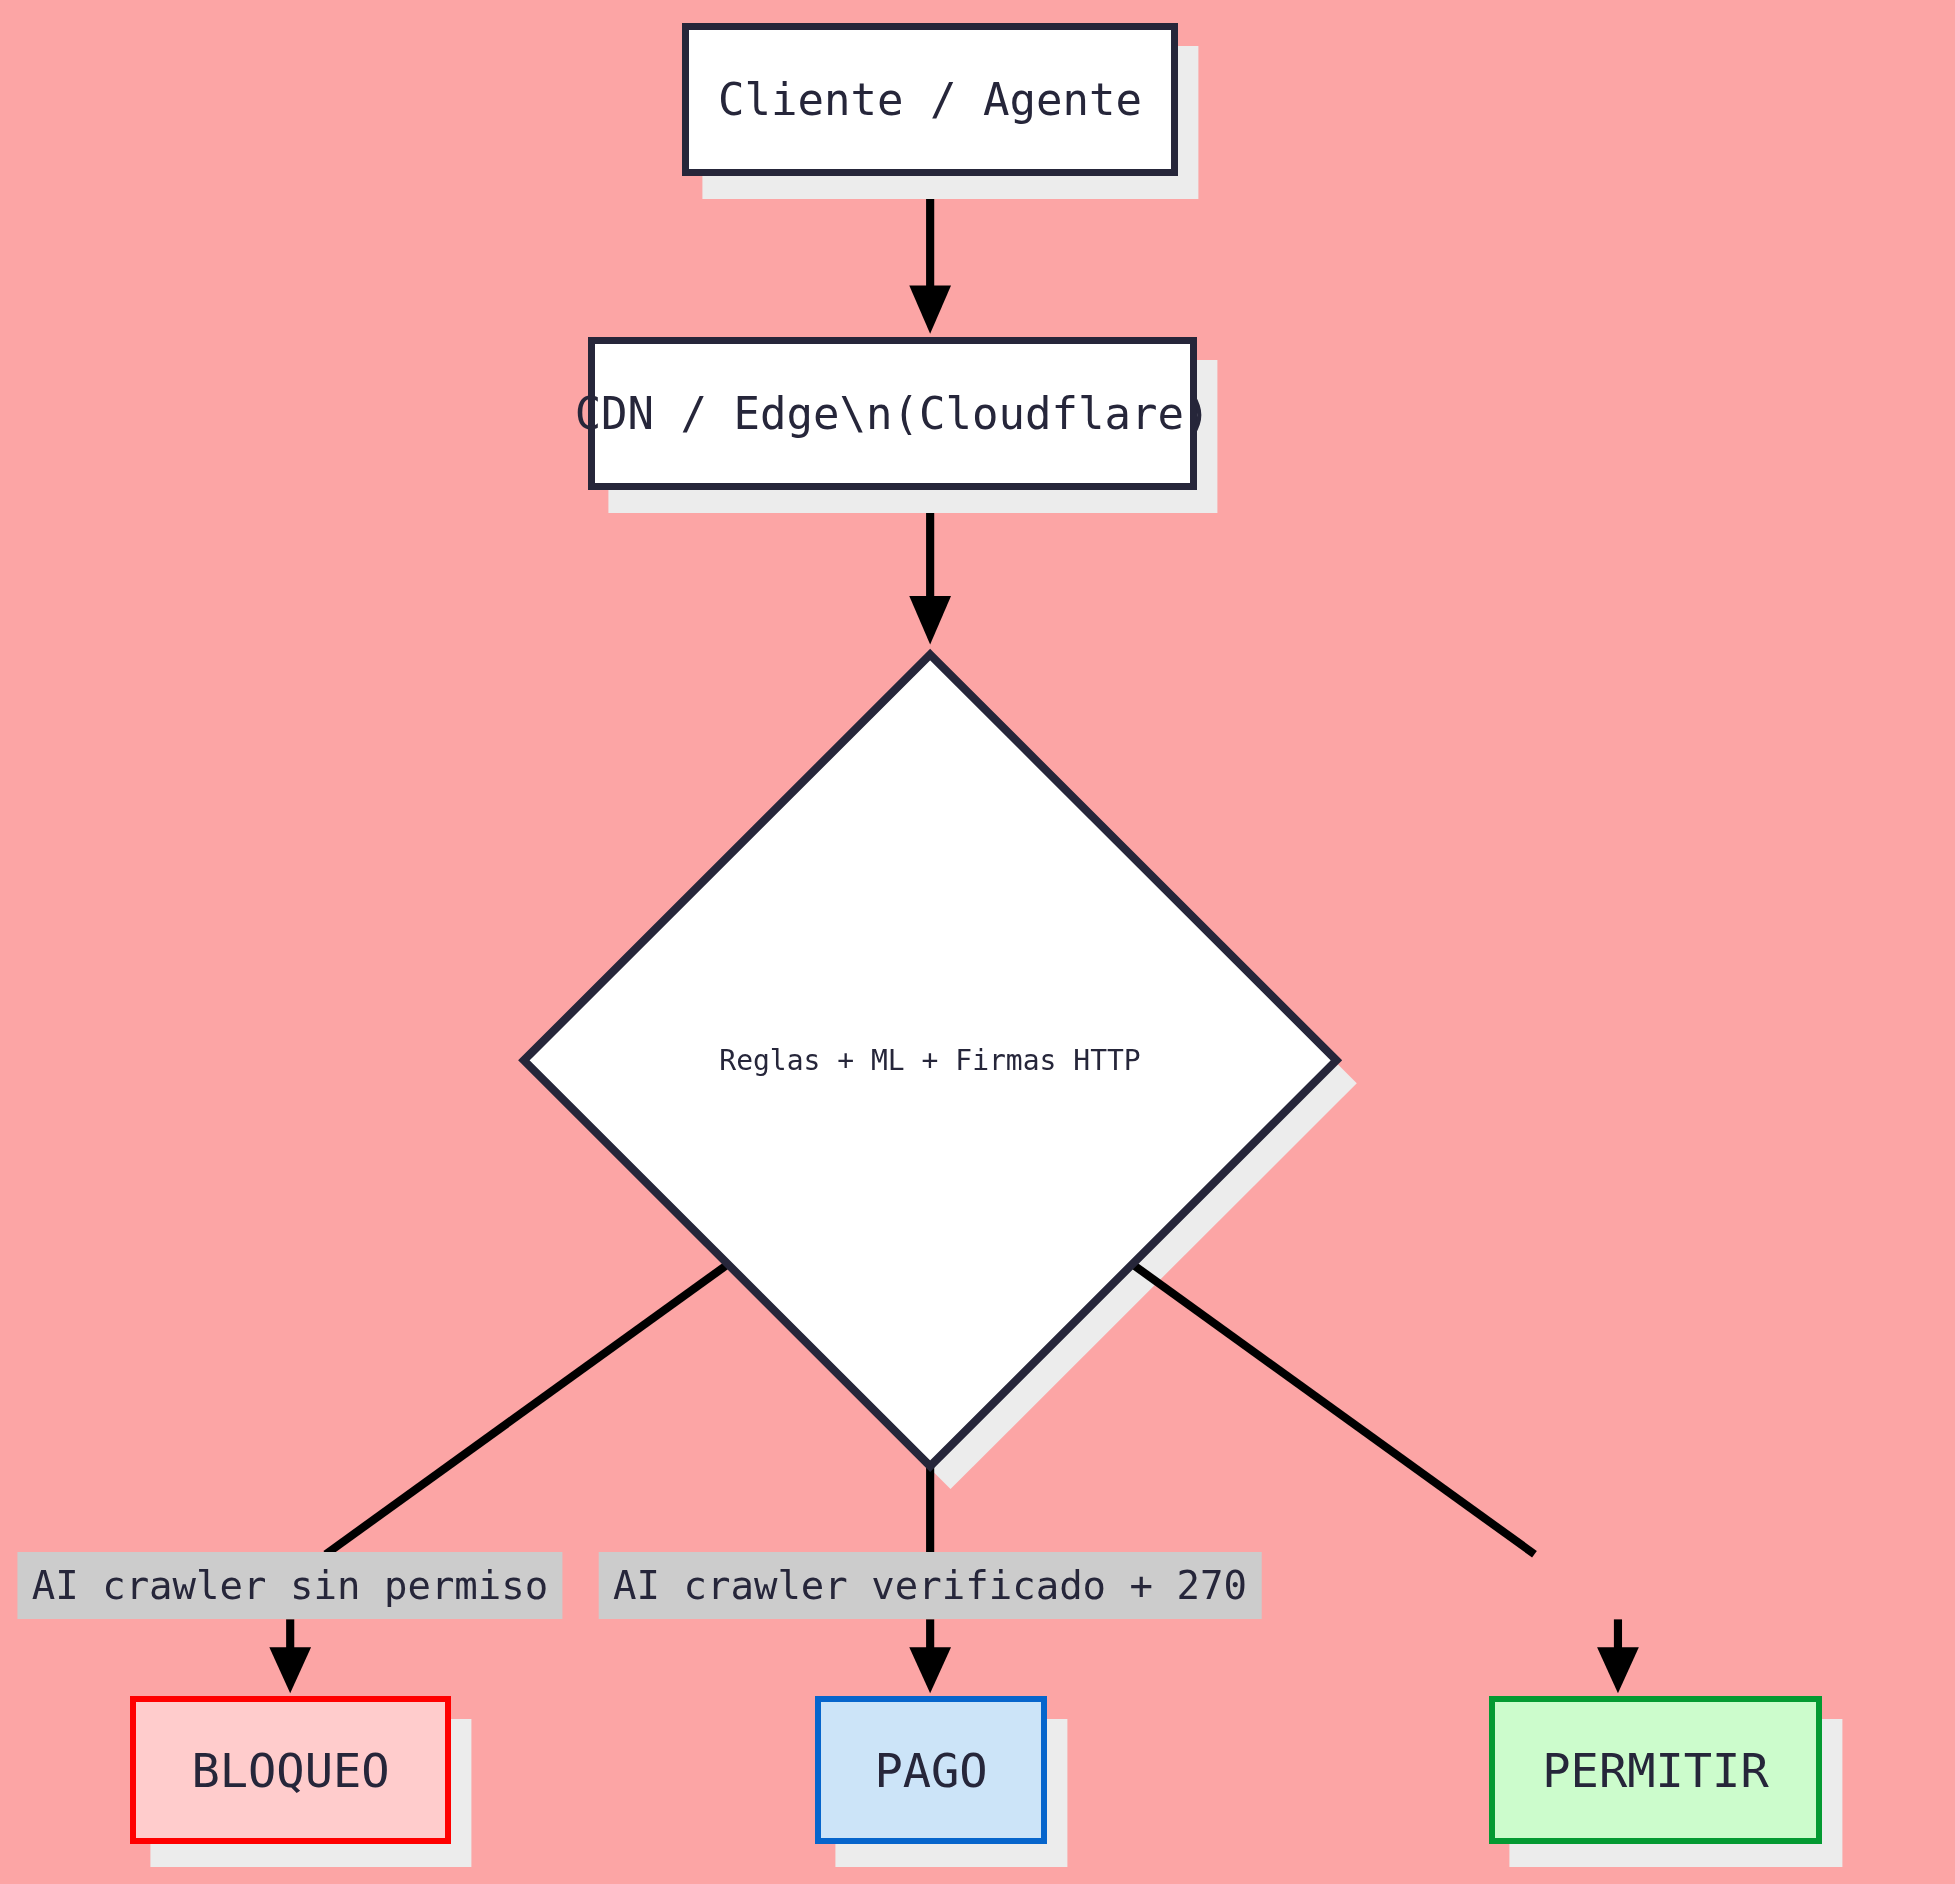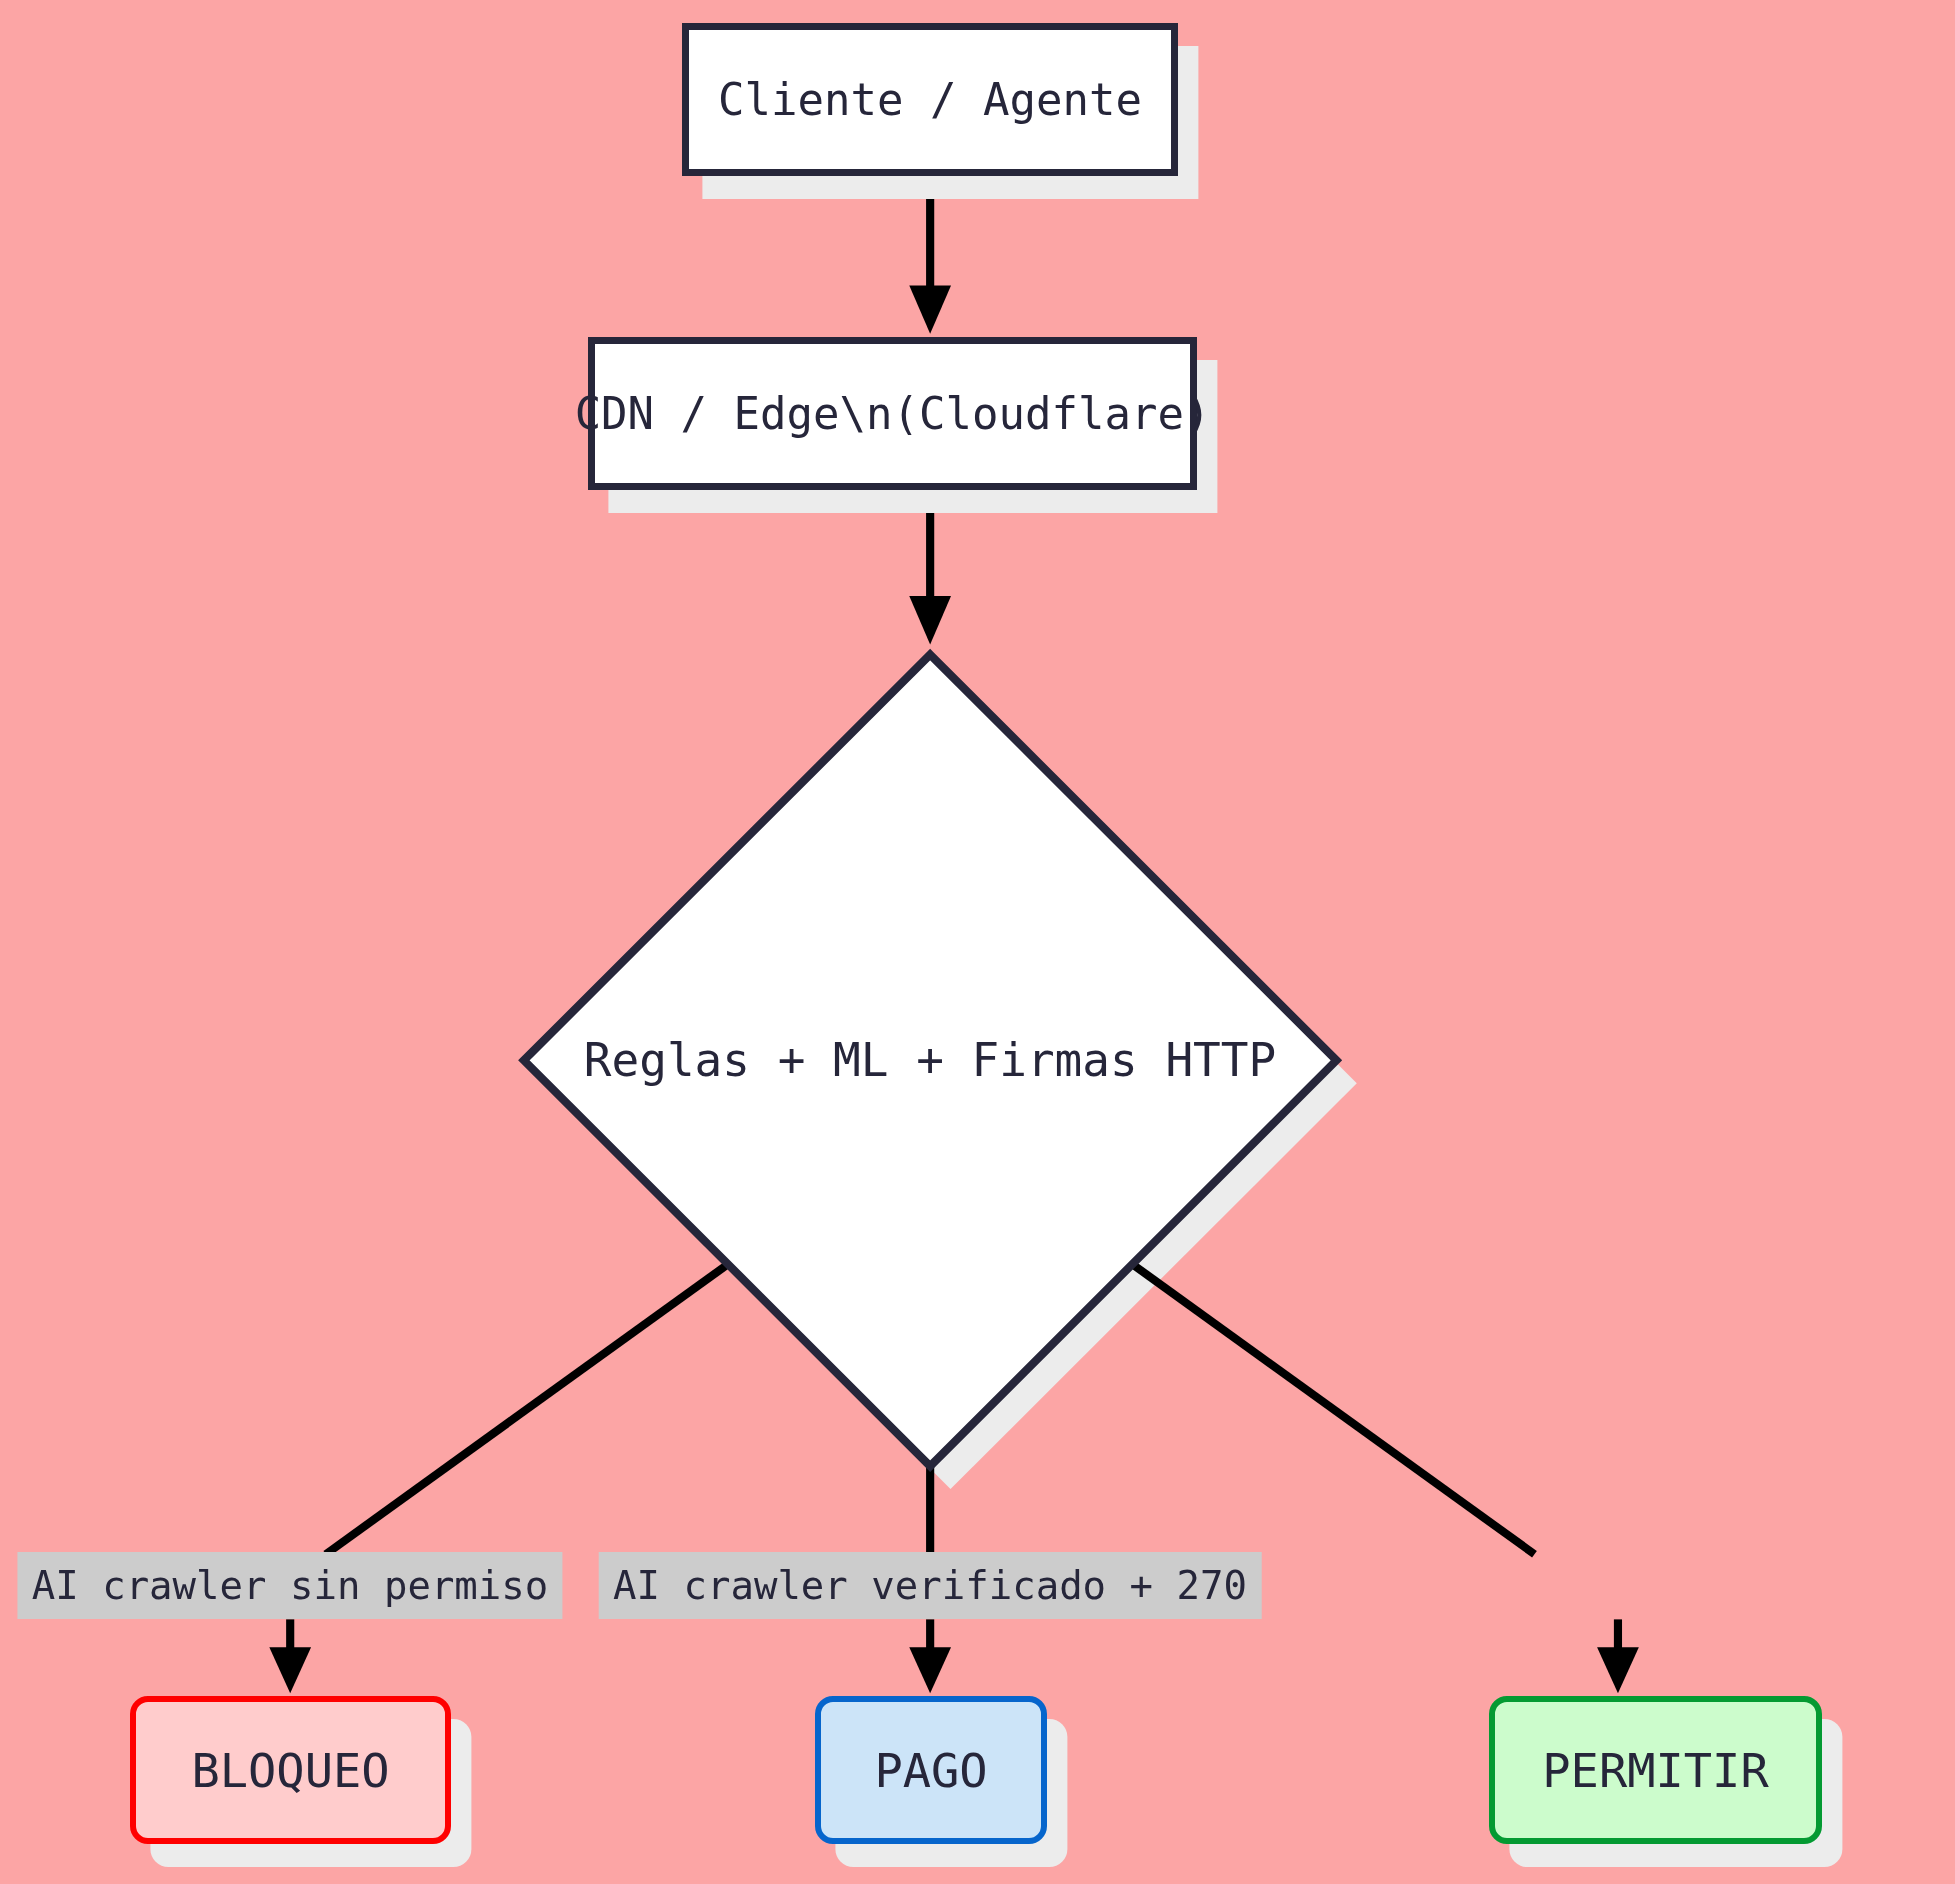--- a/index.html
+++ b/index.html
@@ -34,30 +34,30 @@
     position:absolute;
     box-sizing:border-box;
     display:flex;align-items:center;justify-content:center;
     text-align:center;
     background:var(--node-fill,#fff);
     border:7.6px solid var(--ink,#26263a);
     box-shadow:20.4px 23px 0 var(--shadow,#ececec);
     font-size:44px;
     white-space:nowrap;
   }
-  .node.terminal{border-width:6.1px;font-size:47px;border-radius:18px;}
+  .node.terminal{border-width:6.1px;font-size:47px;}
   .node.block{border-color:var(--block-border,#ff0000);background:var(--block-fill,#ffcccc);}
   .node.pay{border-color:var(--pay-border,#0665cc);background:var(--pay-fill,#cce4f8);}
   .node.allow{border-color:var(--allow-border,#049a32);background:var(--allow-fill,#ccfccc);margin-left:37px;}
 
   .decision-text{
     position:absolute;
     left:930px;top:1060px;
     transform:translate(-50%,-50%);
-    font-size:46px;
+    font-size:28px;
     white-space:nowrap;
   }
 
   .edge-label{
     position:absolute;
     top:1552px;height:67px;
     transform:translateX(-50%);
     display:flex;align-items:center;
     padding:0 14.3px;
     background:var(--edge-label-bg,#cccccc);

